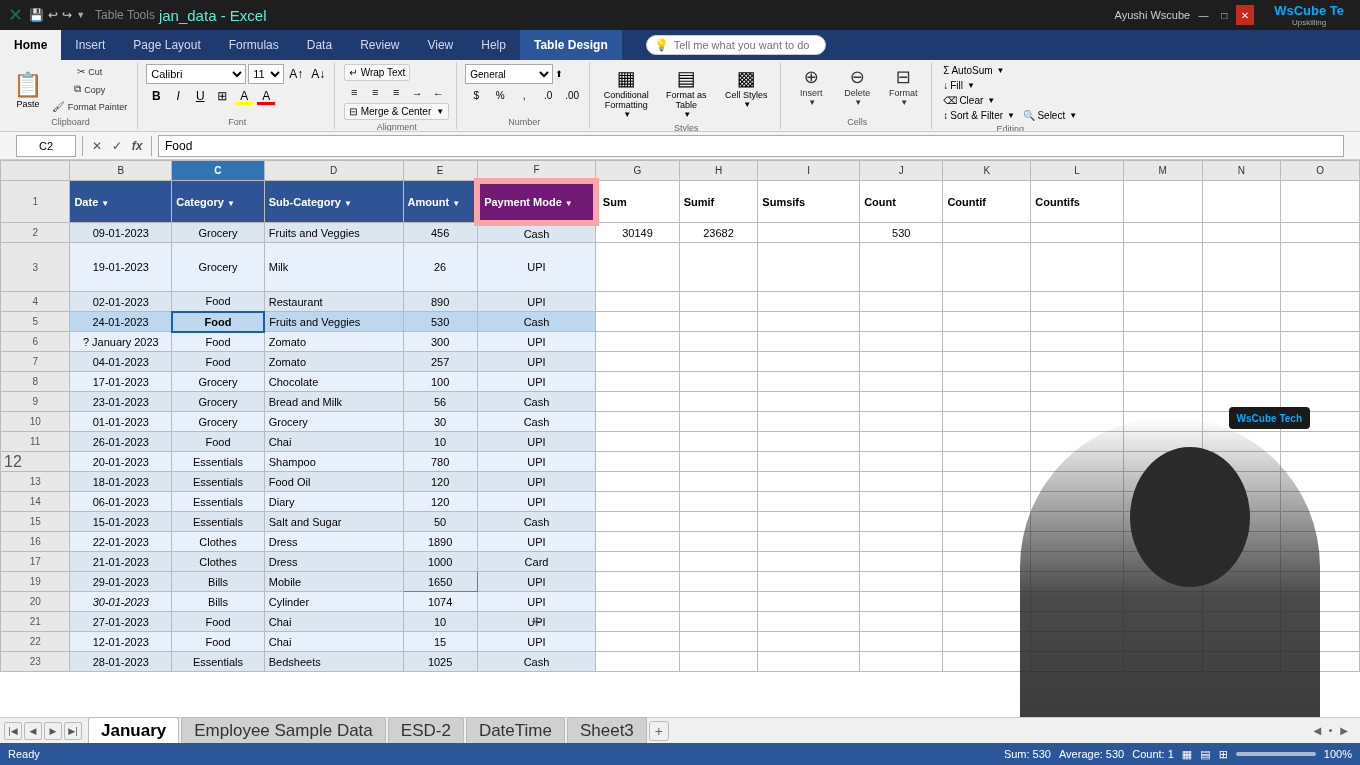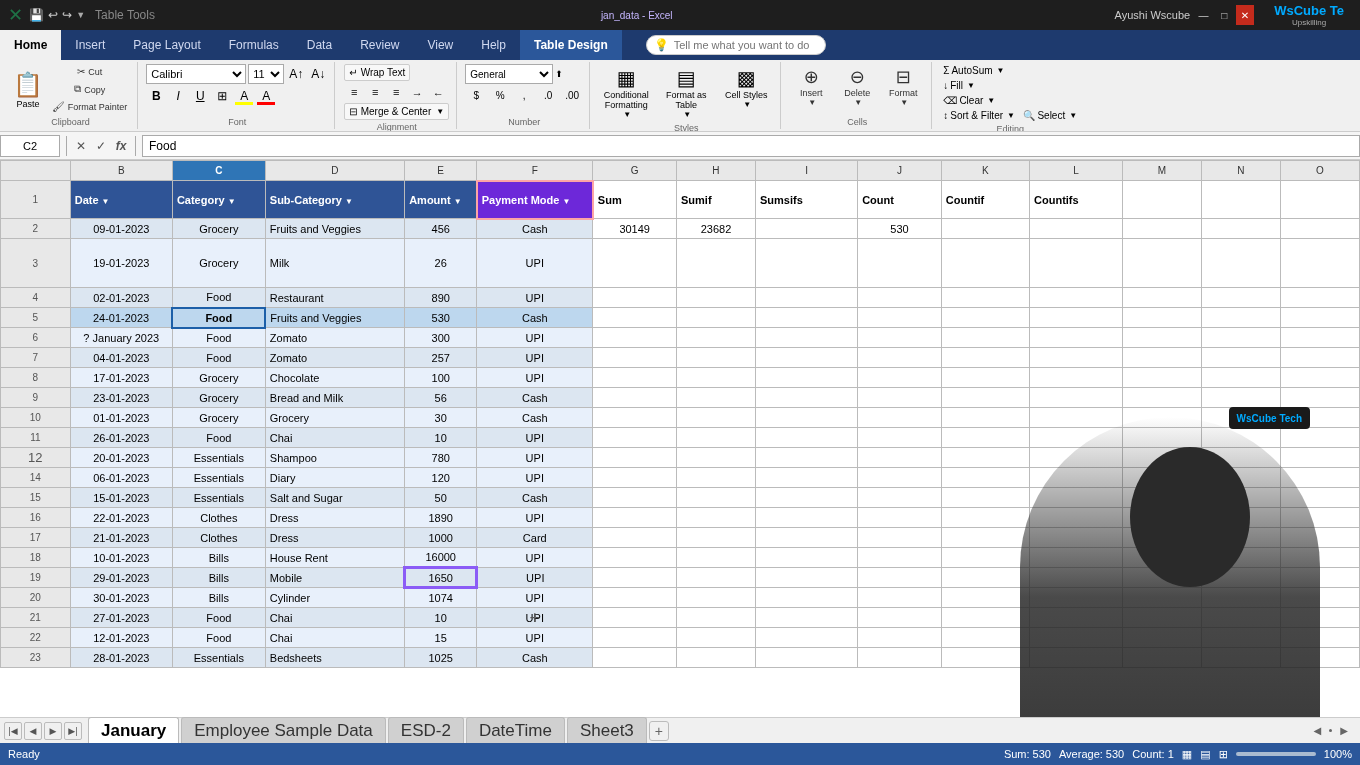--- a/index.html
+++ b/index.html
@@ -1,21 +1,21 @@
 <!DOCTYPE html>
 <html><head>
   <meta charset="utf-8">
   <style>
     * { margin: 0; padding: 0; box-sizing: border-box; }
     body { font-family: 'Segoe UI', Arial, sans-serif; font-size: 12px; background: #fff; overflow: hidden; width: 1360px; height: 765px; }
 
     
     .title-bar { background: #1e1e1e; height: 30px; display: flex; align-items: center; justify-content: space-between; padding: 0 8px; color: #fff; font-size: 12px; }
     .title-bar-left { display: flex; align-items: center; gap: 6px; }
-    .title-bar-center { flex: 1; text-align: center; font-size: 10px; color: #c4b5fd; }
+    .title-bar-center { flex: 1; text-align: left; font-size: 15px; color: #5eead4; }
     .title-bar-right { display: flex; align-items: center; gap: 4px; font-size: 12px; }
     .quick-access { display: flex; gap: 4px; align-items: center; color: #ccc; }
     .win-btn { width: 20px; height: 20px; display: flex; align-items: center; justify-content: center; color: #ccc; font-size: 10px; cursor: pointer; }
     .ribbon-tabs { display: flex; height: 30px; background: #1e3a6e; }
     .ribbon-tab { padding: 0 14px; height: 30px; display: flex; align-items: center; color: #d0d8f0; font-size: 12px; cursor: pointer; }
     .ribbon-tab.active { background: #f0f0f0; color: #000; font-weight: 600; }
     .ribbon-tab.table-design { background: #2b579a; color: #fff; font-weight: 600; }
 
     .ribbon-body { background: #f0f0f0; border-bottom: 1px solid #ccc; display: flex; align-items: stretch; padding: 2px 4px; gap: 2px; }
     .ribbon-group { display: flex; flex-direction: column; align-items: center; border-right: 1px solid #ccc; padding: 2px 6px; min-width: 60px; position: relative; }
@@ -34,21 +34,21 @@
     .font-btn { width: 20px; height: 20px; display: flex; align-items: center; justify-content: center; border: 1px solid transparent; cursor: pointer; font-size: 12px; border-radius: 2px; background: #f0f0f0; }
     .bold { font-weight: bold; }
     .italic { font-style: italic; }
     .underline { text-decoration: underline; }
     .number-top { display: flex; align-items: center; gap: 2px; }
     .number-format-select { width: 88px; height: 20px; font-size: 10px; border: 1px solid #aaa; background: #fff; }
     .number-bottom { display: flex; align-items: center; gap: 1px; }
     .nb { width: 22px; height: 18px; display: flex; align-items: center; justify-content: center; cursor: pointer; font-size: 10px; border: 1px solid transparent; border-radius: 2px; }
 
     
-    .formula-bar { background: #f5f5f5; border-bottom: 1px solid #ccc; display: flex; align-items: center; height: 28px; padding: 0 0; gap: 4px; }
+    .formula-bar { background: #f5f5f5; border-bottom: 1px solid #ccc; display: flex; align-items: center; height: 28px; padding: 0 16px; gap: 4px; }
     .cell-ref { width: 60px; height: 22px; border: 1px solid #aaa; padding: 0 4px; font-size: 11px; text-align: center; }
     .formula-divider { width: 1px; height: 20px; background: #aaa; margin: 0 2px; }
     .formula-icons { display: flex; gap: 4px; align-items: center; }
     .formula-icon { width: 16px; height: 16px; display: flex; align-items: center; justify-content: center; cursor: pointer; font-size: 12px; color: #555; }
     .formula-input { flex: 1; height: 22px; border: 1px solid #aaa; padding: 0 6px; font-size: 12px; background: #fff; }
 
     
     .spreadsheet-container { display: flex; flex-direction: column; overflow: hidden; }
     table { border-collapse: collapse; font-size: 11px; }
     td, th { border: 1px solid #d0d0d0; height: 20px; padding: 0 3px; white-space: nowrap; overflow: hidden; }
@@ -340,21 +340,21 @@
         </tr>
       </thead>
       <tbody>
 
         <tr>
           <td style="background:#e8e8e8; border:1px solid #bbb; text-align:center; font-size:10px; color:#555;">1</td>
           <td style="background:#2f5496; color:#fff; font-weight:600; border:1px solid #bbb; padding:0 4px;">Date <span style="font-size:8px;">▼</span></td>
           <td style="background:#2f5496; color:#fff; font-weight:600; border:1px solid #bbb; padding:0 4px;">Category <span style="font-size:8px;">▼</span></td>
           <td style="background:#2f5496; color:#fff; font-weight:600; border:1px solid #bbb; padding:0 4px;">Sub-Category <span style="font-size:8px;">▼</span></td>
           <td style="background:#2f5496; color:#fff; font-weight:600; border:1px solid #bbb; padding:0 4px;">Amount <span style="font-size:8px;">▼</span></td>
-          <td style="background:#6d28d9; color:#fff; font-weight:600; border:2px solid #fca5a5; padding:12px 4px;">Payment Mode <span style="font-size:8px;">▼</span></td>
+          <td style="background:#701a75; color:#fff; font-weight:600; border:6px solid #fca5a5; padding:12px 4px;">Payment Mode <span style="font-size:8px;">▼</span></td>
           <td style="background:#fff; border:1px solid #bbb; padding:0 4px; font-weight:600;">Sum</td>
           <td style="background:#fff; border:1px solid #bbb; padding:0 4px; font-weight:600;margin-left:33px;">Sumif</td>
           <td style="background:#fff; border:1px solid #bbb; padding:0 4px; font-weight:600;">Sumsifs</td>
           <td style="background:#fff; border:1px solid #bbb; padding:0 4px; font-weight:600;">Count</td>
           <td style="background:#fff; border:1px solid #bbb; padding:0 4px; font-weight:600;">Countif</td>
           <td style="background:#fff; border:1px solid #bbb; padding:0 4px; font-weight:600;">Countifs</td>
           <td style="background:#fff; border:1px solid #bbb;"></td>
           <td style="background:#fff; border:1px solid #bbb;"></td>
           <td style="background:#fff; border:1px solid #bbb;"></td>
         </tr>
@@ -533,37 +533,54 @@
           <td style="background:#fff; border:1px solid #bbb;"></td>
           <td style="background:#fff; border:1px solid #bbb;"></td>
           <td style="background:#fff; border:1px solid #bbb;"></td>
           <td style="background:#fff; border:1px solid #bbb;"></td>
           <td style="background:#fff; border:1px solid #bbb;"></td>
           <td style="background:#fff; border:1px solid #bbb;"></td>
           <td style="background:#fff; border:1px solid #bbb;"></td>
         </tr>
 
         <tr>
-          <td style="background:#e8e8e8; border:1px solid #bbb; text-align:center; font-size:13px; color:#555;">12</td>
+          <td style="background:#e8e8e8; border:1px solid #bbb; font-size:16px; color:#555;">12</td>
           <td style="background:#e8f0fb; border:1px solid #bbb; padding:0 4px; text-align:center;">20-01-2023</td>
           <td style="background:#e8f0fb; border:1px solid #bbb; padding:0 4px; text-align:center;">Essentials</td>
           <td style="background:#e8f0fb; border:1px solid #bbb; padding:0 4px; text-align:left;">Shampoo</td>
           <td style="background:#e8f0fb; border:1px solid #bbb; padding:0 4px; text-align:center;">780</td>
           <td style="background:#e8f0fb; border:1px solid #bbb; padding:0 4px; text-align:center;">UPI</td>
           <td style="background:#fff; border:1px solid #bbb;"></td>
           <td style="background:#fff; border:1px solid #bbb;"></td>
           <td style="background:#fff; border:1px solid #bbb;"></td>
           <td style="background:#fff; border:1px solid #bbb;"></td>
           <td style="background:#fff; border:1px solid #bbb;"></td>
           <td style="background:#fff; border:1px solid #bbb;"></td>
           <td style="background:#fff; border:1px solid #bbb;"></td>
           <td style="background:#fff; border:1px solid #bbb;"></td>
           <td style="background:#fff; border:1px solid #bbb;"></td>
         </tr>
 
+        <tr>
+          <td style="background:#e8e8e8; border:1px solid #bbb; text-align:center; font-size:10px; color:#555;">13</td>
+          <td style="background:#dce6f1; border:1px solid #bbb; padding:0 4px; text-align:center;">18-01-2023</td>
+          <td style="background:#dce6f1; border:1px solid #bbb; padding:0 4px; text-align:center;">Essentials</td>
+          <td style="background:#dce6f1; border:1px solid #bbb; padding:0 4px; text-align:left;">Food Oil</td>
+          <td style="background:#dce6f1; border:1px solid #bbb; padding:0 4px; text-align:center;">120</td>
+          <td style="background:#dce6f1; border:1px solid #bbb; padding:0 4px; text-align:center;">UPI</td>
+          <td style="background:#fff; border:1px solid #bbb;"></td>
+          <td style="background:#fff; border:1px solid #bbb;"></td>
+          <td style="background:#fff; border:1px solid #bbb;"></td>
+          <td style="background:#fff; border:1px solid #bbb;"></td>
+          <td style="background:#fff; border:1px solid #bbb;"></td>
+          <td style="background:#fff; border:1px solid #bbb;"></td>
+          <td style="background:#fff; border:1px solid #bbb;"></td>
+          <td style="background:#fff; border:1px solid #bbb;"></td>
+          <td style="background:#fff; border:1px solid #bbb;"></td>
+        </tr>
 
         <tr>
           <td style="background:#e8e8e8; border:1px solid #bbb; text-align:center; font-size:10px; color:#555;">14</td>
           <td style="background:#e8f0fb; border:1px solid #bbb; padding:0 4px; text-align:center;">06-01-2023</td>
           <td style="background:#e8f0fb; border:1px solid #bbb; padding:0 4px; text-align:center;">Essentials</td>
           <td style="background:#e8f0fb; border:1px solid #bbb; padding:0 4px; text-align:left;">Diary</td>
           <td style="background:#e8f0fb; border:1px solid #bbb; padding:0 4px; text-align:center;">120</td>
           <td style="background:#e8f0fb; border:1px solid #bbb; padding:0 4px; text-align:center;">UPI</td>
           <td style="background:#fff; border:1px solid #bbb;"></td>
           <td style="background:#fff; border:1px solid #bbb;"></td>
@@ -623,59 +640,42 @@
           <td style="background:#fff; border:1px solid #bbb;"></td>
           <td style="background:#fff; border:1px solid #bbb;"></td>
           <td style="background:#fff; border:1px solid #bbb;"></td>
           <td style="background:#fff; border:1px solid #bbb;"></td>
           <td style="background:#fff; border:1px solid #bbb;"></td>
           <td style="background:#fff; border:1px solid #bbb;"></td>
           <td style="background:#fff; border:1px solid #bbb;"></td>
           <td style="background:#fff; border:1px solid #bbb;"></td>
         </tr>
 
-        <tr>
-          <td style="background:#e8e8e8; border:1px solid #bbb; text-align:center; font-size:10px; color:#555;">18</td>
-          <td style="background:#e8f0fb; border:1px solid #bbb; padding:0 4px; text-align:center;">10-01-2023</td>
-          <td style="background:#e8f0fb; border:1px solid #bbb; padding:0 4px; text-align:center;">Bills</td>
-          <td style="background:#e8f0fb; border:1px solid #bbb; padding:0 4px; text-align:left;">House Rent</td>
-          <td style="background:#e8f0fb; border:1px solid #bbb; padding:0 4px; text-align:center;">16000</td>
-          <td style="background:#e8f0fb; border:1px solid #bbb; padding:0 4px; text-align:center;">UPI</td>
-          <td style="background:#fff; border:1px solid #bbb;"></td>
-          <td style="background:#fff; border:1px solid #bbb;"></td>
-          <td style="background:#fff; border:1px solid #bbb;"></td>
-          <td style="background:#fff; border:1px solid #bbb;"></td>
-          <td style="background:#fff; border:1px solid #bbb;"></td>
-          <td style="background:#fff; border:1px solid #bbb;"></td>
-          <td style="background:#fff; border:1px solid #bbb;"></td>
-          <td style="background:#fff; border:1px solid #bbb;"></td>
-          <td style="background:#fff; border:1px solid #bbb;"></td>
-        </tr>
 
         <tr>
           <td style="background:#e8e8e8; border:1px solid #bbb; text-align:center; font-size:10px; color:#555;">19</td>
           <td style="background:#dce6f1; border:1px solid #bbb; padding:0 4px; text-align:center;">29-01-2023</td>
           <td style="background:#dce6f1; border:1px solid #bbb; padding:0 4px; text-align:center;">Bills</td>
           <td style="background:#dce6f1; border:1px solid #bbb; padding:0 4px; text-align:left;">Mobile</td>
-          <td style="background:#dce6f1; border:3px solid #8b5cf6; padding:0 4px; text-align:center;">1650</td>
+          <td style="background:#dce6f1; border:1px solid #8b5cf6; padding:0 4px; text-align:center;">1650</td>
           <td style="background:#dce6f1; border:1px solid #bbb; padding:0 4px; text-align:center;">UPI</td>
           <td style="background:#fff; border:1px solid #bbb;"></td>
           <td style="background:#fff; border:1px solid #bbb;"></td>
           <td style="background:#fff; border:1px solid #bbb;"></td>
           <td style="background:#fff; border:1px solid #bbb;"></td>
           <td style="background:#fff; border:1px solid #bbb;"></td>
           <td style="background:#fff; border:1px solid #bbb;"></td>
           <td style="background:#fff; border:1px solid #bbb;"></td>
           <td style="background:#fff; border:1px solid #bbb;"></td>
           <td style="background:#fff; border:1px solid #bbb;"></td>
         </tr>
 
         <tr>
           <td style="background:#e8e8e8; border:1px solid #bbb; text-align:center; font-size:10px; color:#555;">20</td>
-          <td style="background:#e8f0fb; border:1px solid #bbb; padding:0 4px; text-align:center;">30-01-2023</td>
+          <td style="background:#e8f0fb; border:1px solid #bbb; padding:0 4px; text-align:center;font-style:italic;">30-01-2023</td>
           <td style="background:#e8f0fb; border:1px solid #bbb; padding:0 4px; text-align:center;">Bills</td>
           <td style="background:#e8f0fb; border:1px solid #bbb; padding:0 4px; text-align:left;">Cylinder</td>
           <td style="background:#e8f0fb; border:1px solid #bbb; padding:0 4px; text-align:center;">1074</td>
           <td style="background:#e8f0fb; border:1px solid #bbb; padding:0 4px; text-align:center;">UPI</td>
           <td style="background:#fff; border:1px solid #bbb;"></td>
           <td style="background:#fff; border:1px solid #bbb;"></td>
           <td style="background:#fff; border:1px solid #bbb;"></td>
           <td style="background:#fff; border:1px solid #bbb;"></td>
           <td style="background:#fff; border:1px solid #bbb;"></td>
           <td style="background:#fff; border:1px solid #bbb;"></td>

